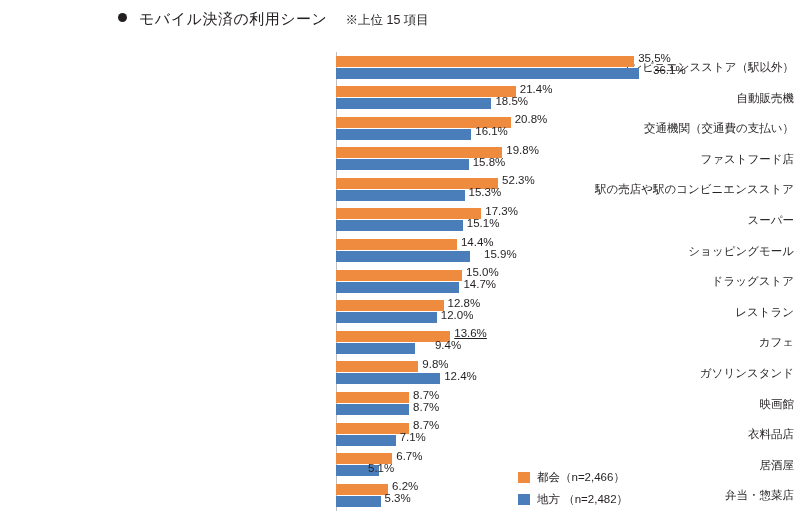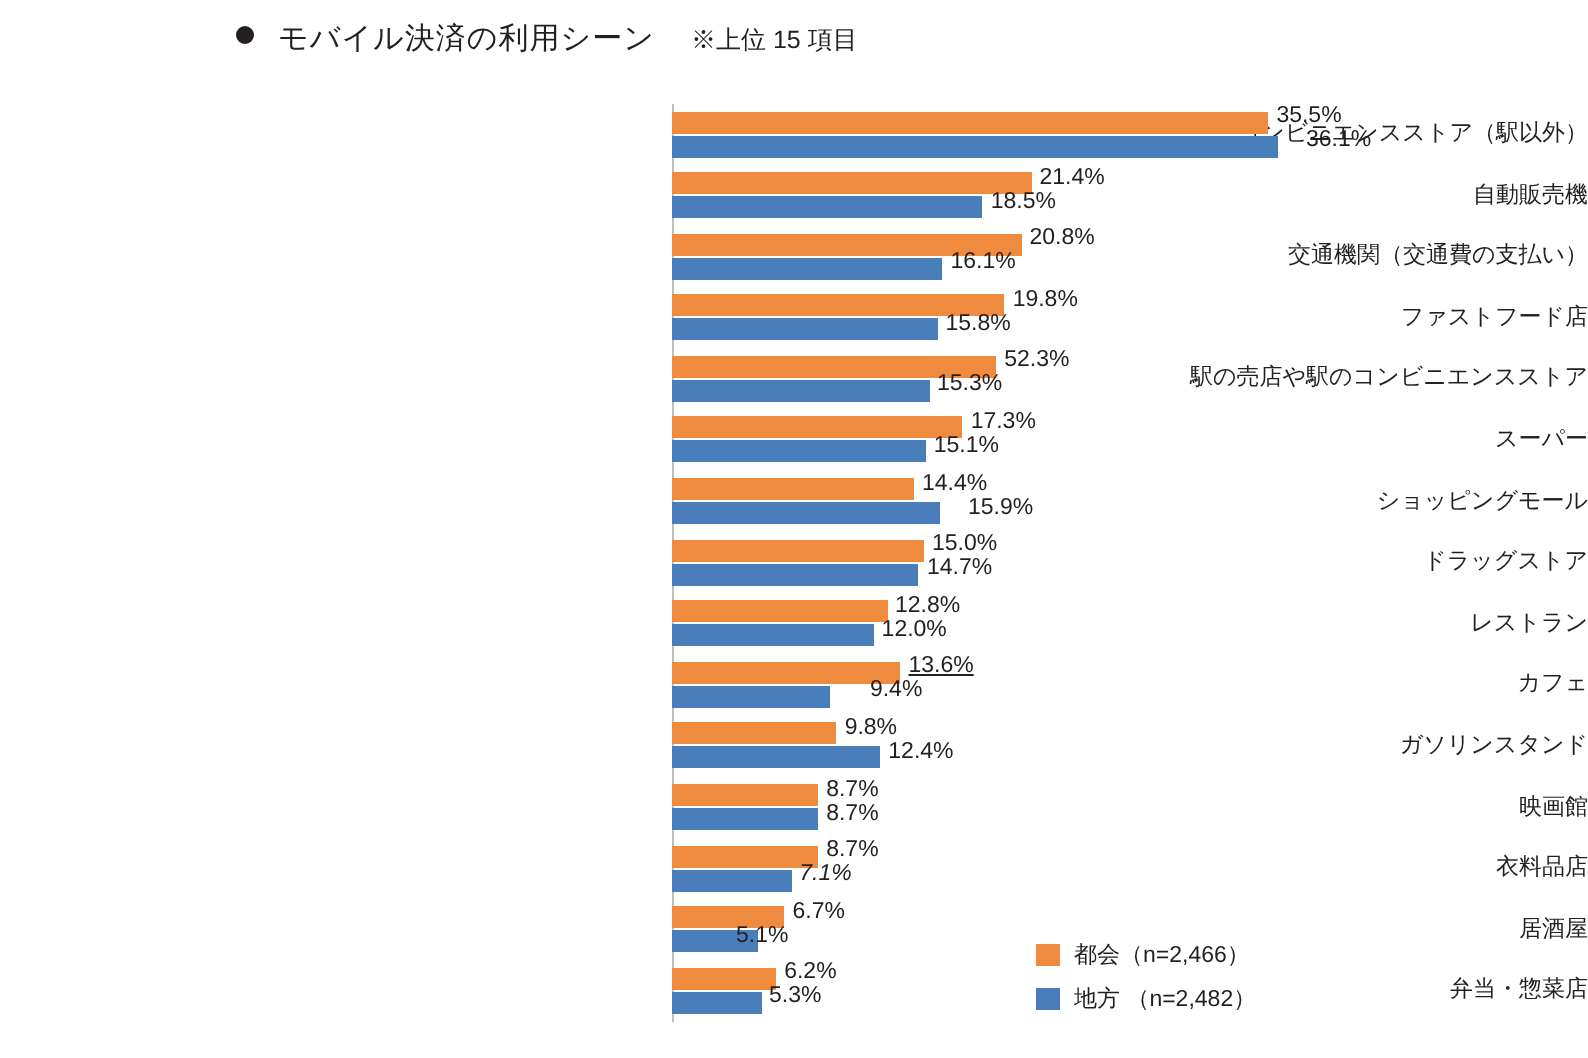--- a/index.html
+++ b/index.html
@@ -255,21 +255,21 @@
             <div class="bar rural" style="width: 73.08px; background: rgb(74, 126, 187);"></div>
             <div class="bar-val rural" style="left: 77.08px;">8.7%</div>
           </div>
         </div>
         <div class="cat-row">
           <div class="cat-label">衣料品店</div>
           <div class="bars-wrap">
             <div class="bar urban" style="width: 73.08px; background: rgb(239, 139, 63);"></div>
             <div class="bar-val urban" style="left: 77.08px;">8.7%</div>
             <div class="bar rural" style="width: 59.64px; background: rgb(74, 126, 187);"></div>
-            <div class="bar-val rural" style="left: 63.64px; font-style: italic;">7.1%</div>
+            <div class="bar-val rural" style="left: 63.64px;">7.1%</div>
           </div>
         </div>
         <div class="cat-row">
           <div class="cat-label">居酒屋</div>
           <div class="bars-wrap">
             <div class="bar urban" style="width: 56.28px; background: rgb(239, 139, 63);"></div>
             <div class="bar-val urban" style="left: 60.28px;">6.7%</div>
             <div class="bar rural" style="width: 42.84px; background: rgb(74, 126, 187);"></div>
             <div class="bar-val rural" style="left: 32px;">5.1%</div>
           </div>

